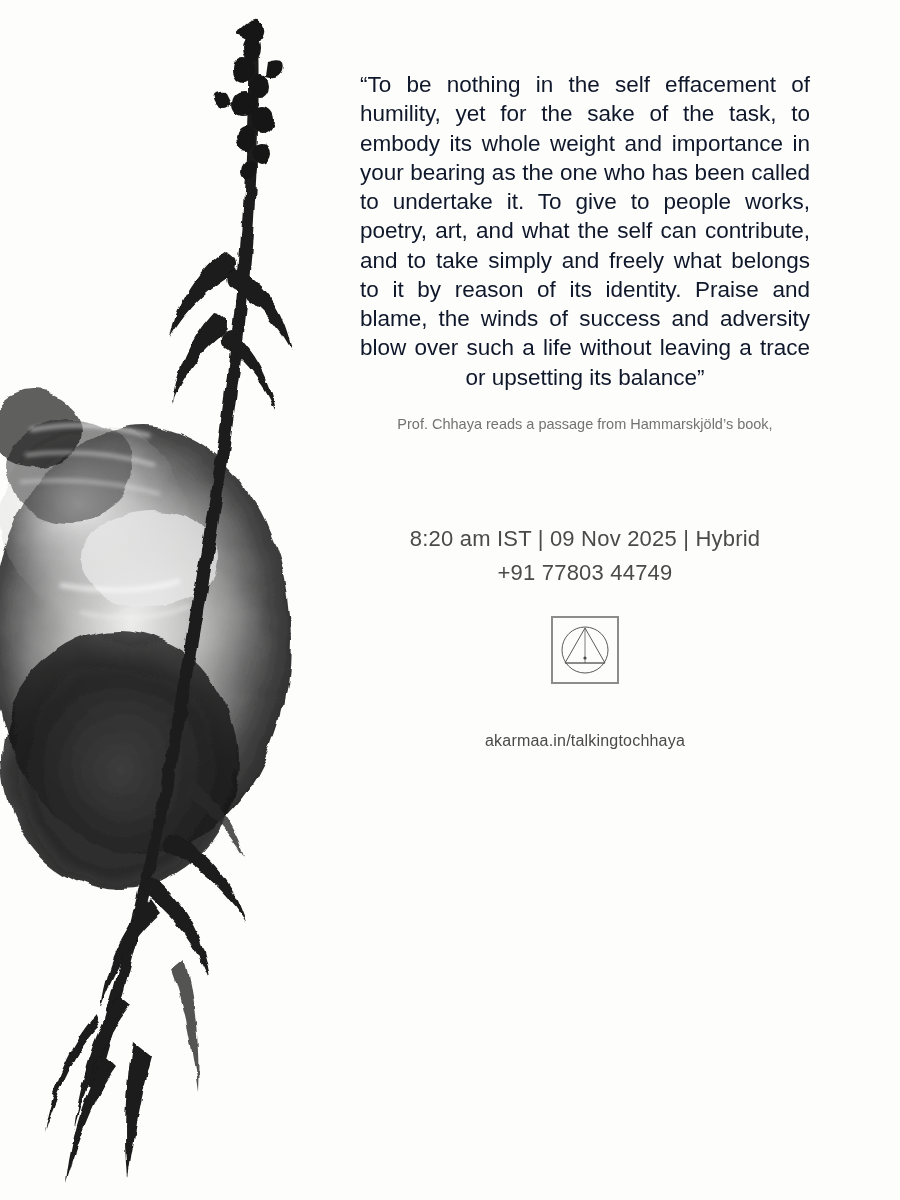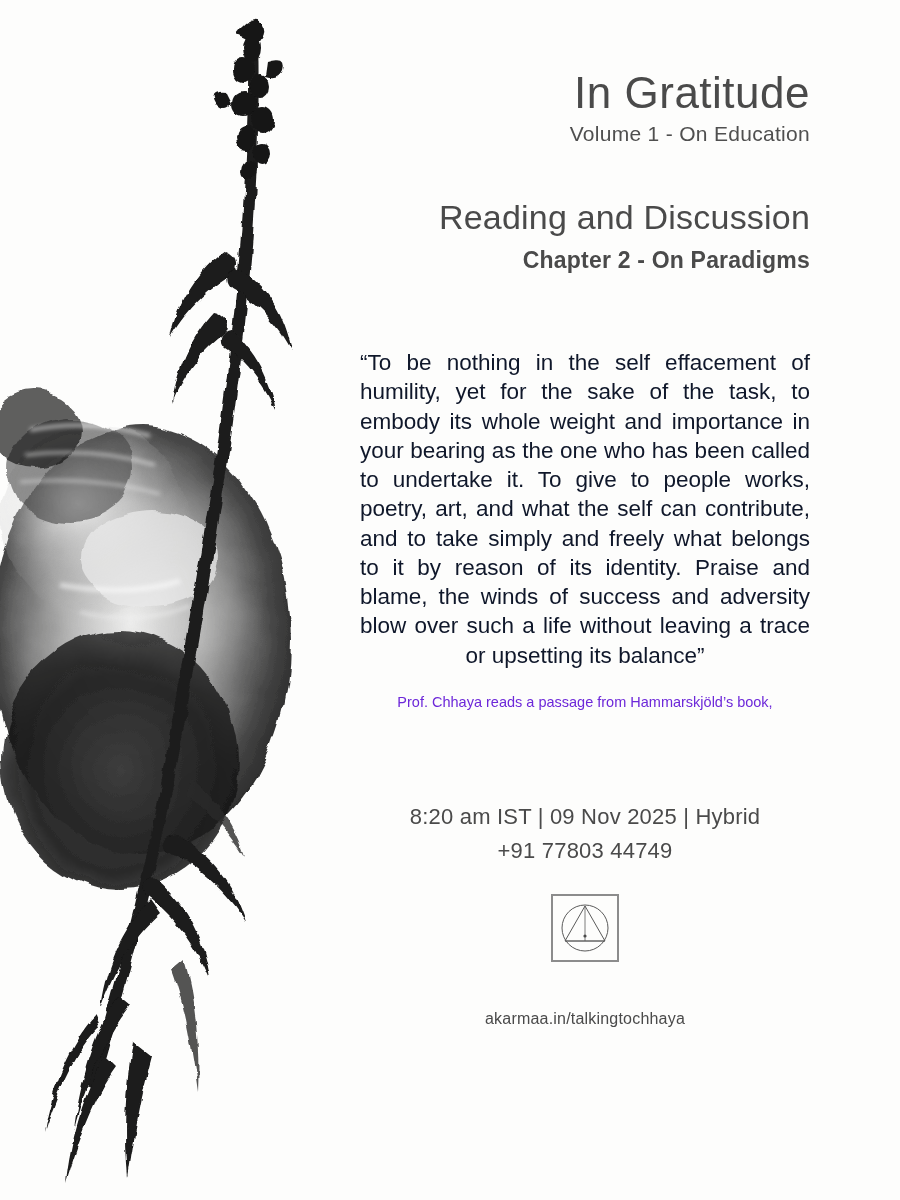--- a/index.html
+++ b/index.html
@@ -88,21 +88,21 @@
     color: #0f172a;
     text-align: justify;
     text-align-last: center;
     margin: 0 0 22px 0;
     font-weight: 400;
   }
 
   .attribution {
     font-size: 14.5px;
     line-height: 1.5;
-    color: #6d28d9;
+    color: #737373;
     text-align: center;
     margin: 0 0 86px 0;
   }
 
   .details {
     text-align: center;
   }
   .detail-line {
     font-size: 22px;
     color: #4a4a4a;
@@ -223,26 +223,20 @@
 
       <g fill="#2a2a2a" opacity="0.8" filter="url(#rough)">
         <path d="M192 780 C218 800 236 828 244 856 C228 830 206 806 184 794 Z"></path>
         <path d="M184 960 C196 1000 200 1050 198 1092 C192 1048 184 1002 172 970 Z"></path>
       </g>
     </svg>
   </div>
 
   <div class="content-column">
 
-    <div class="title-block">
-      <h1 class="main-title">In Gratitude</h1>
-      <div class="subtitle">Volume 1 - On Education</div>
-      <h2 class="session-title">Reading and Discussion</h2>
-      <div class="chapter-title">Chapter 2 - On Paradigms</div>
-    </div>
 
     <div class="quote">“To be nothing in the self effacement of humility, yet for the sake of the task, to embody its whole weight and importance in your bearing as the one who has been called  to undertake it. To give to people works, poetry, art, and what the self can contribute, and to take simply and freely what belongs to it by reason of its identity. Praise and blame, the winds of success and adversity blow over such a life without leaving a trace or upsetting its balance”</div>
 
     <div class="attribution">
       <div>Prof. Chhaya reads a passage from Hammarskjöld’s book,</div>
     </div>
 
     <div class="details">
       <div class="detail-line">8:20 am IST | 09 Nov 2025 | Hybrid</div>
       <div class="detail-line">+91 77803 44749</div>

